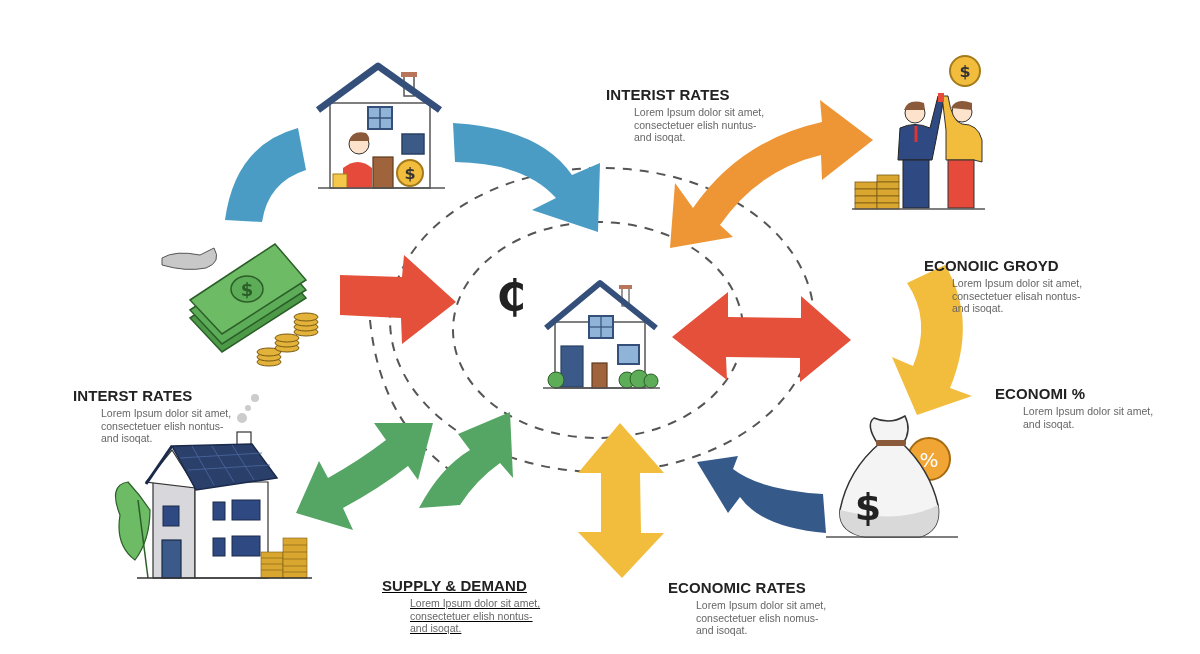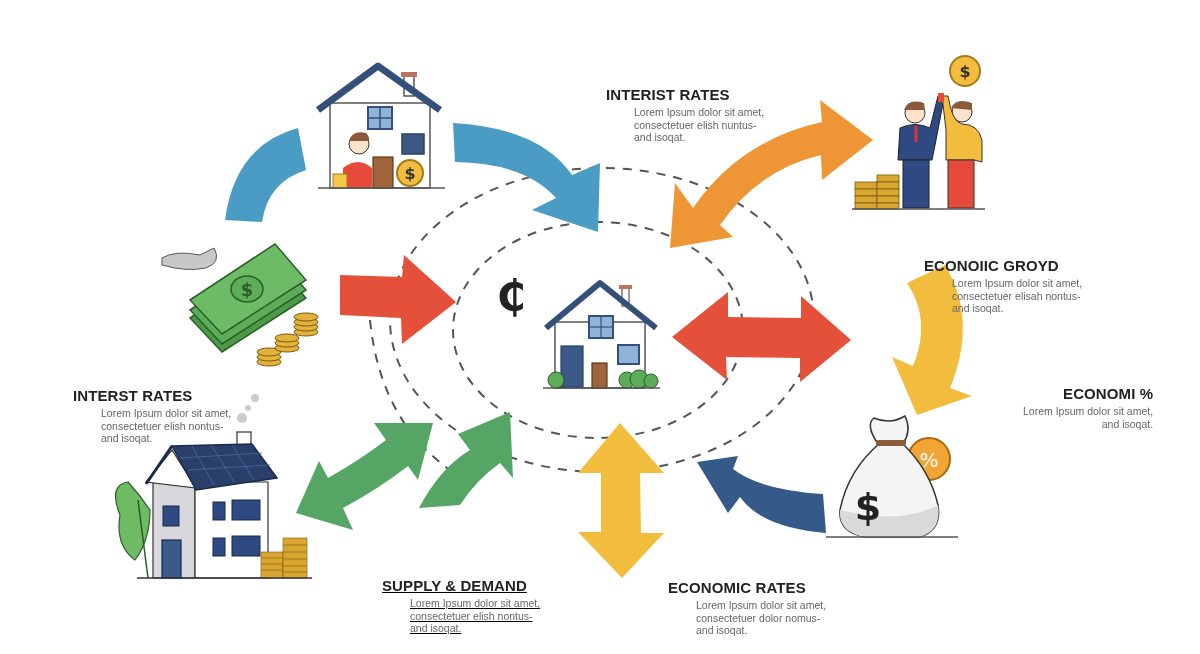--- a/index.html
+++ b/index.html
@@ -198,21 +198,21 @@
 
 <div class="label" style="left:924px; top:233px;">
   <h3>ECONOIIC GROYD</h3>
   <p>
     <span>Lorem Ipsum dolor sit amet,</span>
     <span>consectetuer elisah nontus-</span>
     <span>and isoqat.</span>
   </p>
 </div>
 
-<div class="label" style="left:995px; top:361px;text-align:right;">
+<div class="label" style="left:995px; top:361px;">
   <h3>ECONOMI %</h3>
   <p>
     <span>Lorem Ipsum dolor sit amet,</span>
     <span>and isoqat.</span>
   </p>
 </div>
 
 <div class="label" style="left:73px; top:363px;">
   <h3>INTERST RATES</h3>
   <p>
@@ -228,18 +228,18 @@
     <span>Lorem Ipsum dolor sit amet,</span>
     <span>consectetuer elish nontus-</span>
     <span>and isoqat.</span>
   </p>
 </div>
 
 <div class="label" style="left:668px; top:555px;">
   <h3>ECONOMIC RATES</h3>
   <p>
     <span>Lorem Ipsum dolor sit amet,</span>
-    <span>consectetuer dolor nomus-</span>
+    <span>consectetuer elish nomus-</span>
     <span>and isoqat.</span>
   </p>
 </div>
 
 </div>
 
 </body></html>

